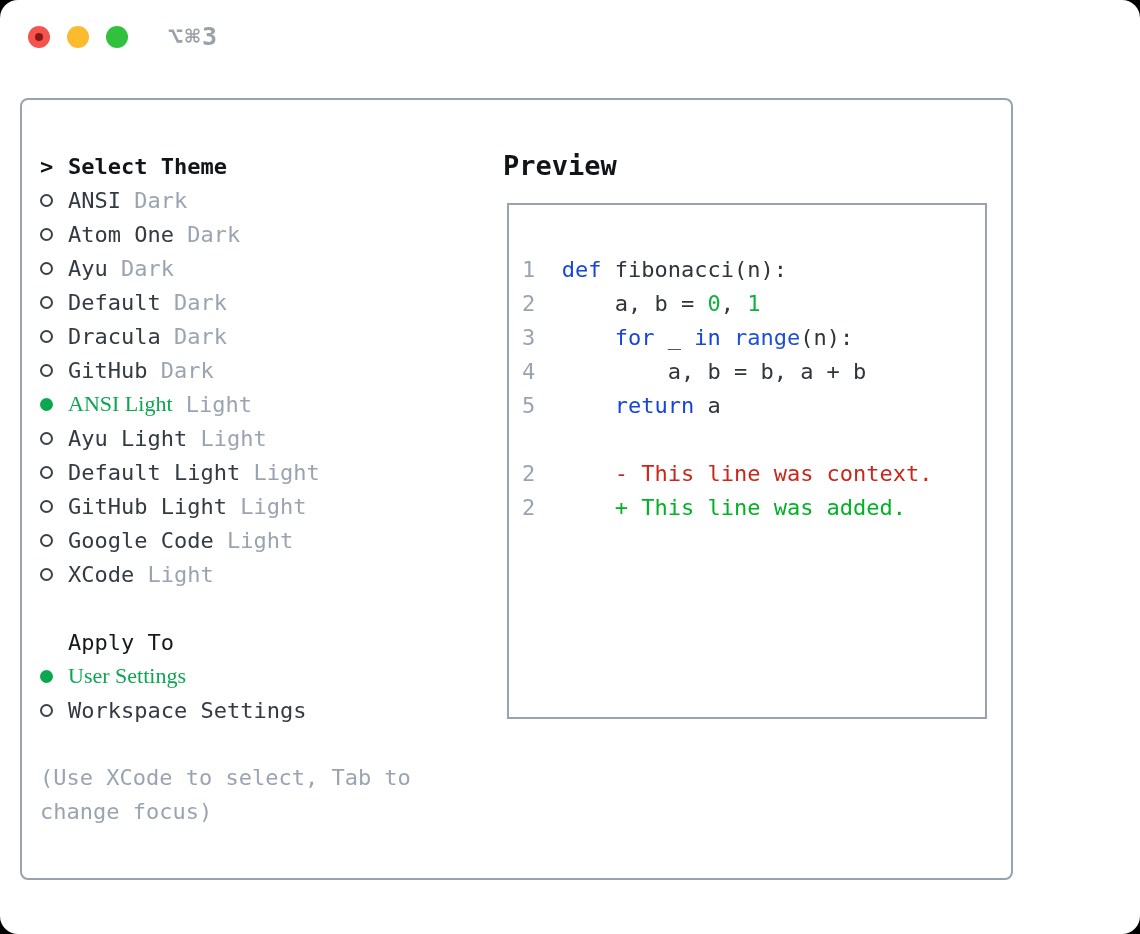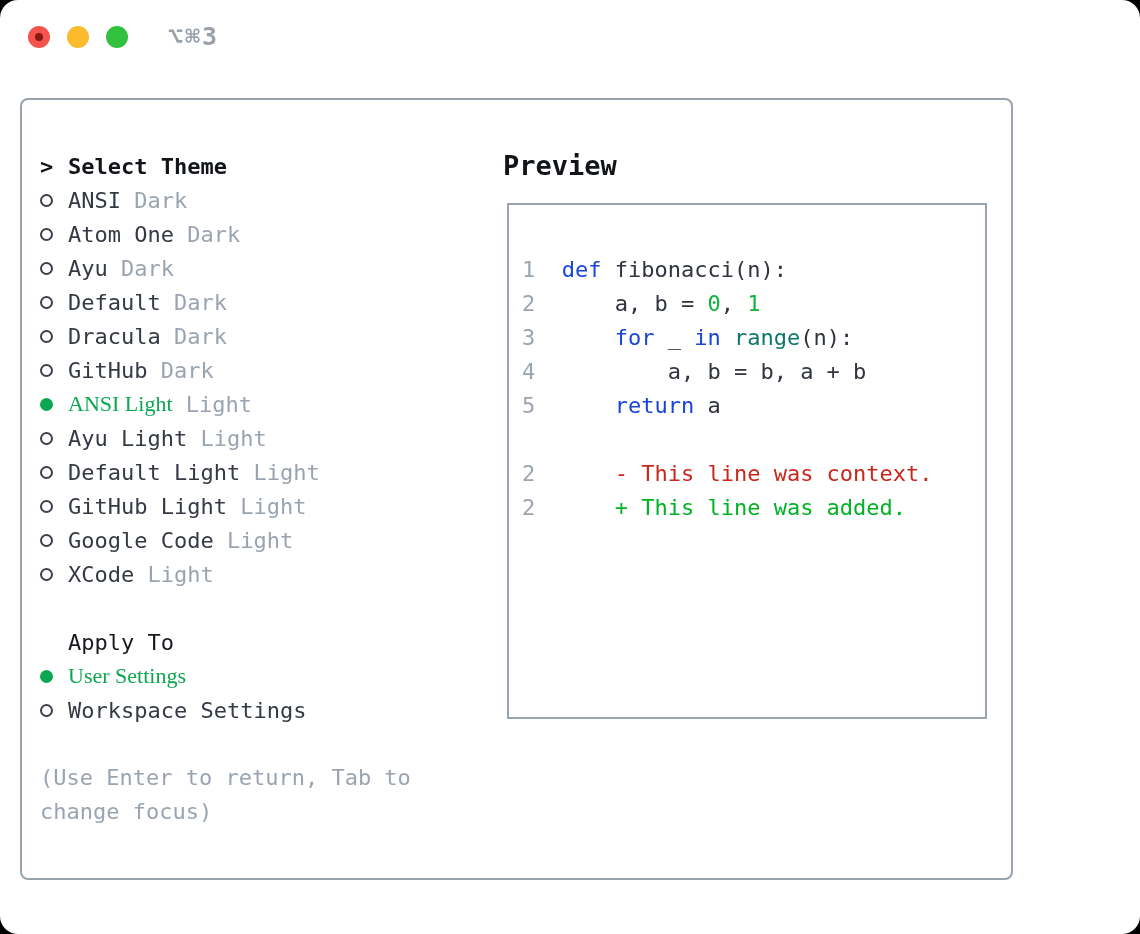--- a/index.html
+++ b/index.html
@@ -49,21 +49,21 @@
   }
   .preview-box {
     position:absolute; left:485px; top:103px; width:480px; height:516px;
     border:2px solid #99a3ae; box-sizing:border-box;
     padding:48px 0 0 13px; overflow:hidden;
   }
   .code-line { height:34px; line-height:34px; font-size:22px; white-space:pre; }
   .ln { display:inline-block; width:1ch; margin-right:2ch; color:#9aa4b1; }
   .fg  { color:#2f343d; }
   .kw  { color:#1745d8; }
-  .bi  { color:#0f766e; }
+  .bi  { color:#1d4ed8; }
   .lit { color:#0db33a; }
   .ctx { color:#8b939b; }
   .del { color:#c8271b; }
   .add { color:#00b224; }
 </style>
 </head>
 <body>
 
 <div class="window">
 
@@ -99,21 +99,21 @@
       <div class="row">
         <span class="marker"></span>
         <span class="subhdr">Apply To</span>
       </div>
       <div id="apply-list">
           <div class="row"><span class="marker"><span class="radio on"></span></span><span class="t-name sel">User Settings</span></div>
           <div class="row"><span class="marker"><span class="radio"></span></span><span class="t-name">Workspace Settings</span></div>
         </div>
       <div class="spacer"></div>
       <div id="footer-hint">
-          <div class="hint-line">(Use Enter to return, Tab to</div>
+          <div class="hint-line">(Use XCode to select, Tab to</div>
           <div class="hint-line">change focus)</div>
         </div>
     </div>
 
     <div class="preview-label">Preview</div>
 
     <div class="preview-box">
       <div id="code-lines">
           <div class="code-line"><span class="ln">1</span><span class="kw">def</span><span class="fg"> fibonacci(n):</span></div>
           <div class="code-line"><span class="ln">2</span><span class="fg">    a, b = </span><span class="lit">0</span><span class="fg">, </span><span class="lit">1</span></div>

